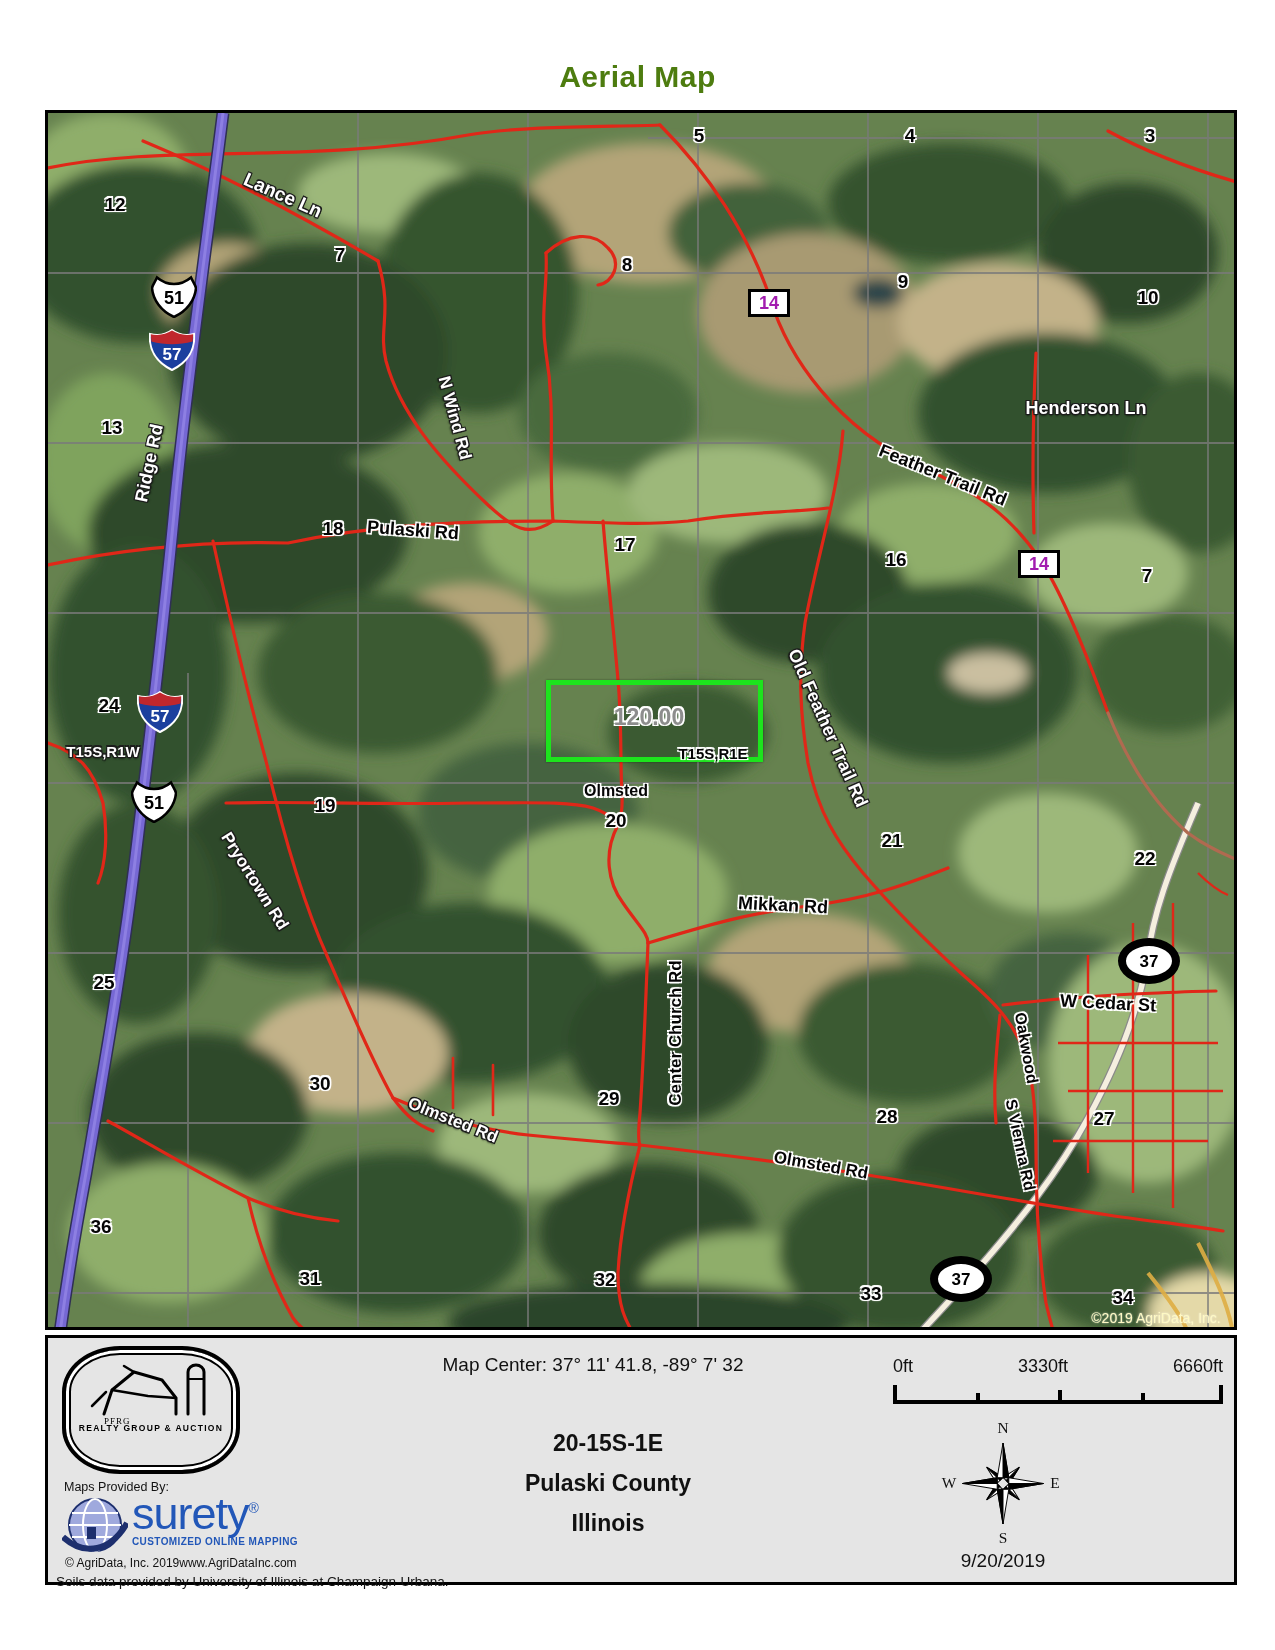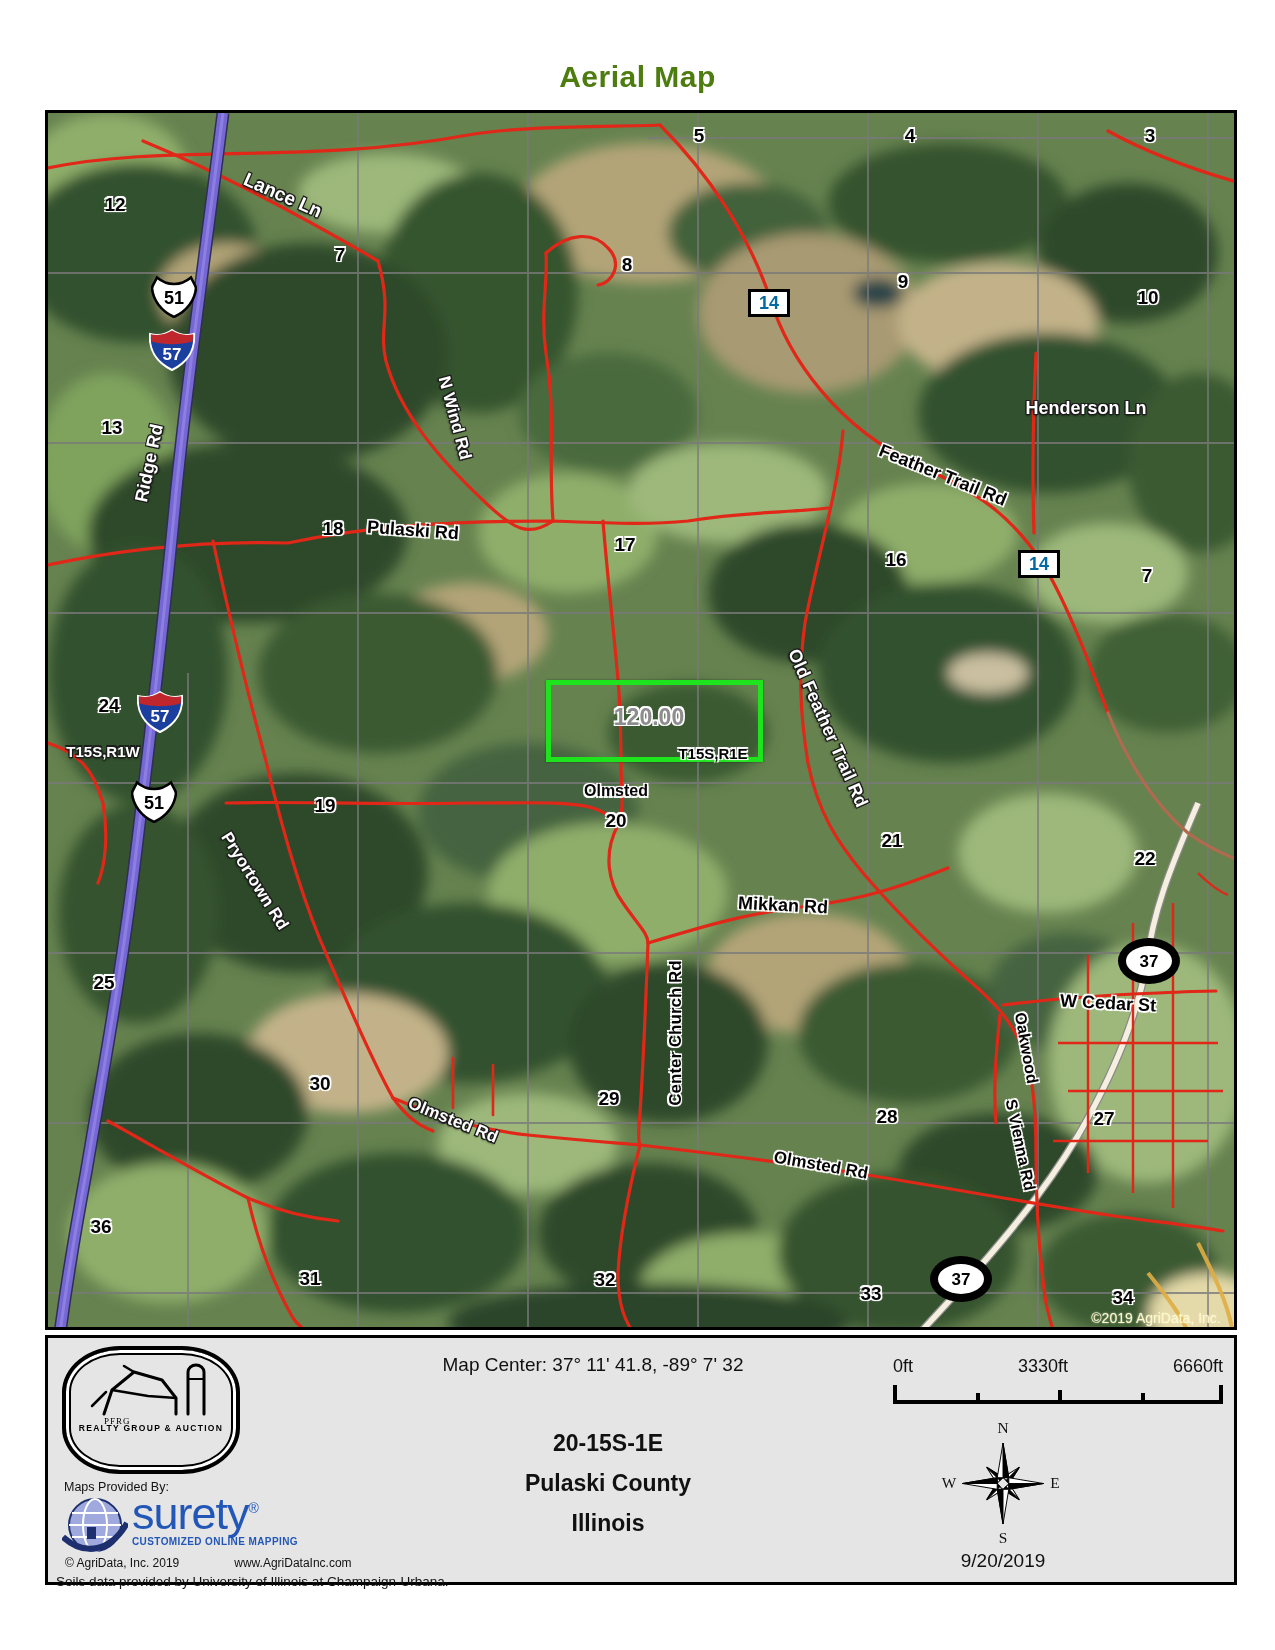--- a/index.html
+++ b/index.html
@@ -10,21 +10,21 @@
   #map svg.art{position:absolute;left:0;top:0;}
   .ovl{position:absolute;left:0;top:0;width:100%;height:100%;}
   .lbl{position:absolute;white-space:nowrap;font-weight:bold;line-height:1;}
   .lblw{color:#fff;text-shadow:-1.2px -1.2px 0 #1c1c1c,1.2px -1.2px 0 #1c1c1c,-1.2px 1.2px 0 #1c1c1c,1.2px 1.2px 0 #1c1c1c,0 2px 2px rgba(0,0,0,.6);}
   .lblb{color:#050505;text-shadow:-1.5px -1.5px 0 #fff,1.5px -1.5px 0 #fff,-1.5px 1.5px 0 #fff,1.5px 1.5px 0 #fff,0 0 3px #fff;}
   .acres{color:#8d8d8d;text-shadow:-1.5px -1.5px 0 #fff,1.5px -1.5px 0 #fff,-1.5px 1.5px 0 #fff,1.5px 1.5px 0 #fff;}
   .copy{color:#fef9c3;font-weight:normal;text-shadow:0 0 2px rgba(255,255,255,.8);}
   .secnum{font-size:19px;}
   #parcel{position:absolute;left:498px;top:567px;width:207px;height:72px;border:5px solid #1de41d;box-shadow:0 0 2px rgba(0,0,0,.4);}
   .shield{position:absolute;display:flex;align-items:center;justify-content:center;}
-  .boxshield{background:#fff;border:3px solid #000;font-weight:bold;font-size:18px;color:#0369a1;padding:2px 8px;line-height:1;}
+  .boxshield{background:#fff;border:3px solid #000;font-weight:bold;font-size:18px;color:#a21caf;padding:2px 8px;line-height:1;}
   .ovalshield{background:#fff;border:8px solid #000000;border-radius:50%;width:46px;height:30px;font-weight:bold;font-size:17px;color:#000;display:flex;align-items:center;justify-content:center;line-height:1;}
   
   #footer{position:absolute;left:45px;top:1335px;width:1192px;height:250px;border:3px solid #000;box-sizing:border-box;background:#e5e5e5;overflow:visible;}
   #mapcenter{position:absolute;left:330px;top:16px;width:430px;text-align:center;font-size:19px;color:#111;}
   #locblock{position:absolute;left:430px;top:92px;width:260px;text-align:center;font-weight:bold;color:#111;}
   #locblock div{font-size:23px;margin-bottom:13px;}
   
   #scalelabels{position:absolute;left:845px;top:18px;width:330px;display:flex;justify-content:space-between;font-size:18px;color:#111;gap:27px;}
   #scalebar{position:absolute;left:845px;top:44px;width:330px;height:22px;}
   #scalebar .base{position:absolute;left:0;bottom:0;width:100%;height:4px;background:#000;}
@@ -38,21 +38,21 @@
   #pflogo .pfrg{position:absolute;left:38px;top:66px;font-size:9px;letter-spacing:1px;color:#000;font-family:"Liberation Serif",serif;}
   #pfname{margin-top:-2px;font-family:"Liberation Serif",serif;font-size:21px;font-weight:bold;letter-spacing:.5px;color:#000;}
   #pftag{font-family:Liberation Sans, sans-serif;font-size:8.5px;font-weight:bold;letter-spacing:1.3px;color:#000;margin-top:1px;}
   #mapsby{position:absolute;left:16px;top:142px;font-size:12.5px;color:#111;}
   #suretyrow{position:absolute;left:14px;top:156px;display:flex;align-items:flex-start;}
   #suretytext{margin-left:4px;}
   #suretyname{font-size:45px;font-weight:normal;color:#2257b8;letter-spacing:-1px;line-height:.9;}
   #suretyname sup{font-size:14px;letter-spacing:0;}
   #suretytag{font-size:10px;font-weight:bold;color:#2257b8;letter-spacing:.4px;margin-top:1px;}
   #agline{position:absolute;left:17px;top:218px;width:300px;font-size:12px;color:#111;display:flex;}
-  #agline span:last-child{margin-left:55px;}
+  #agline span:last-child{}
   #soils{position:absolute;left:8px;bottom:-7px;font-size:13.5px;color:#111;background:transparent;}
 </style>
 </head>
 <body>
 
 <div id="page">
   <div id="title">Aerial Map</div>
 
   <div id="map">
     <svg class="art" width="1192" height="1220" viewBox="0 0 1192 1220">

